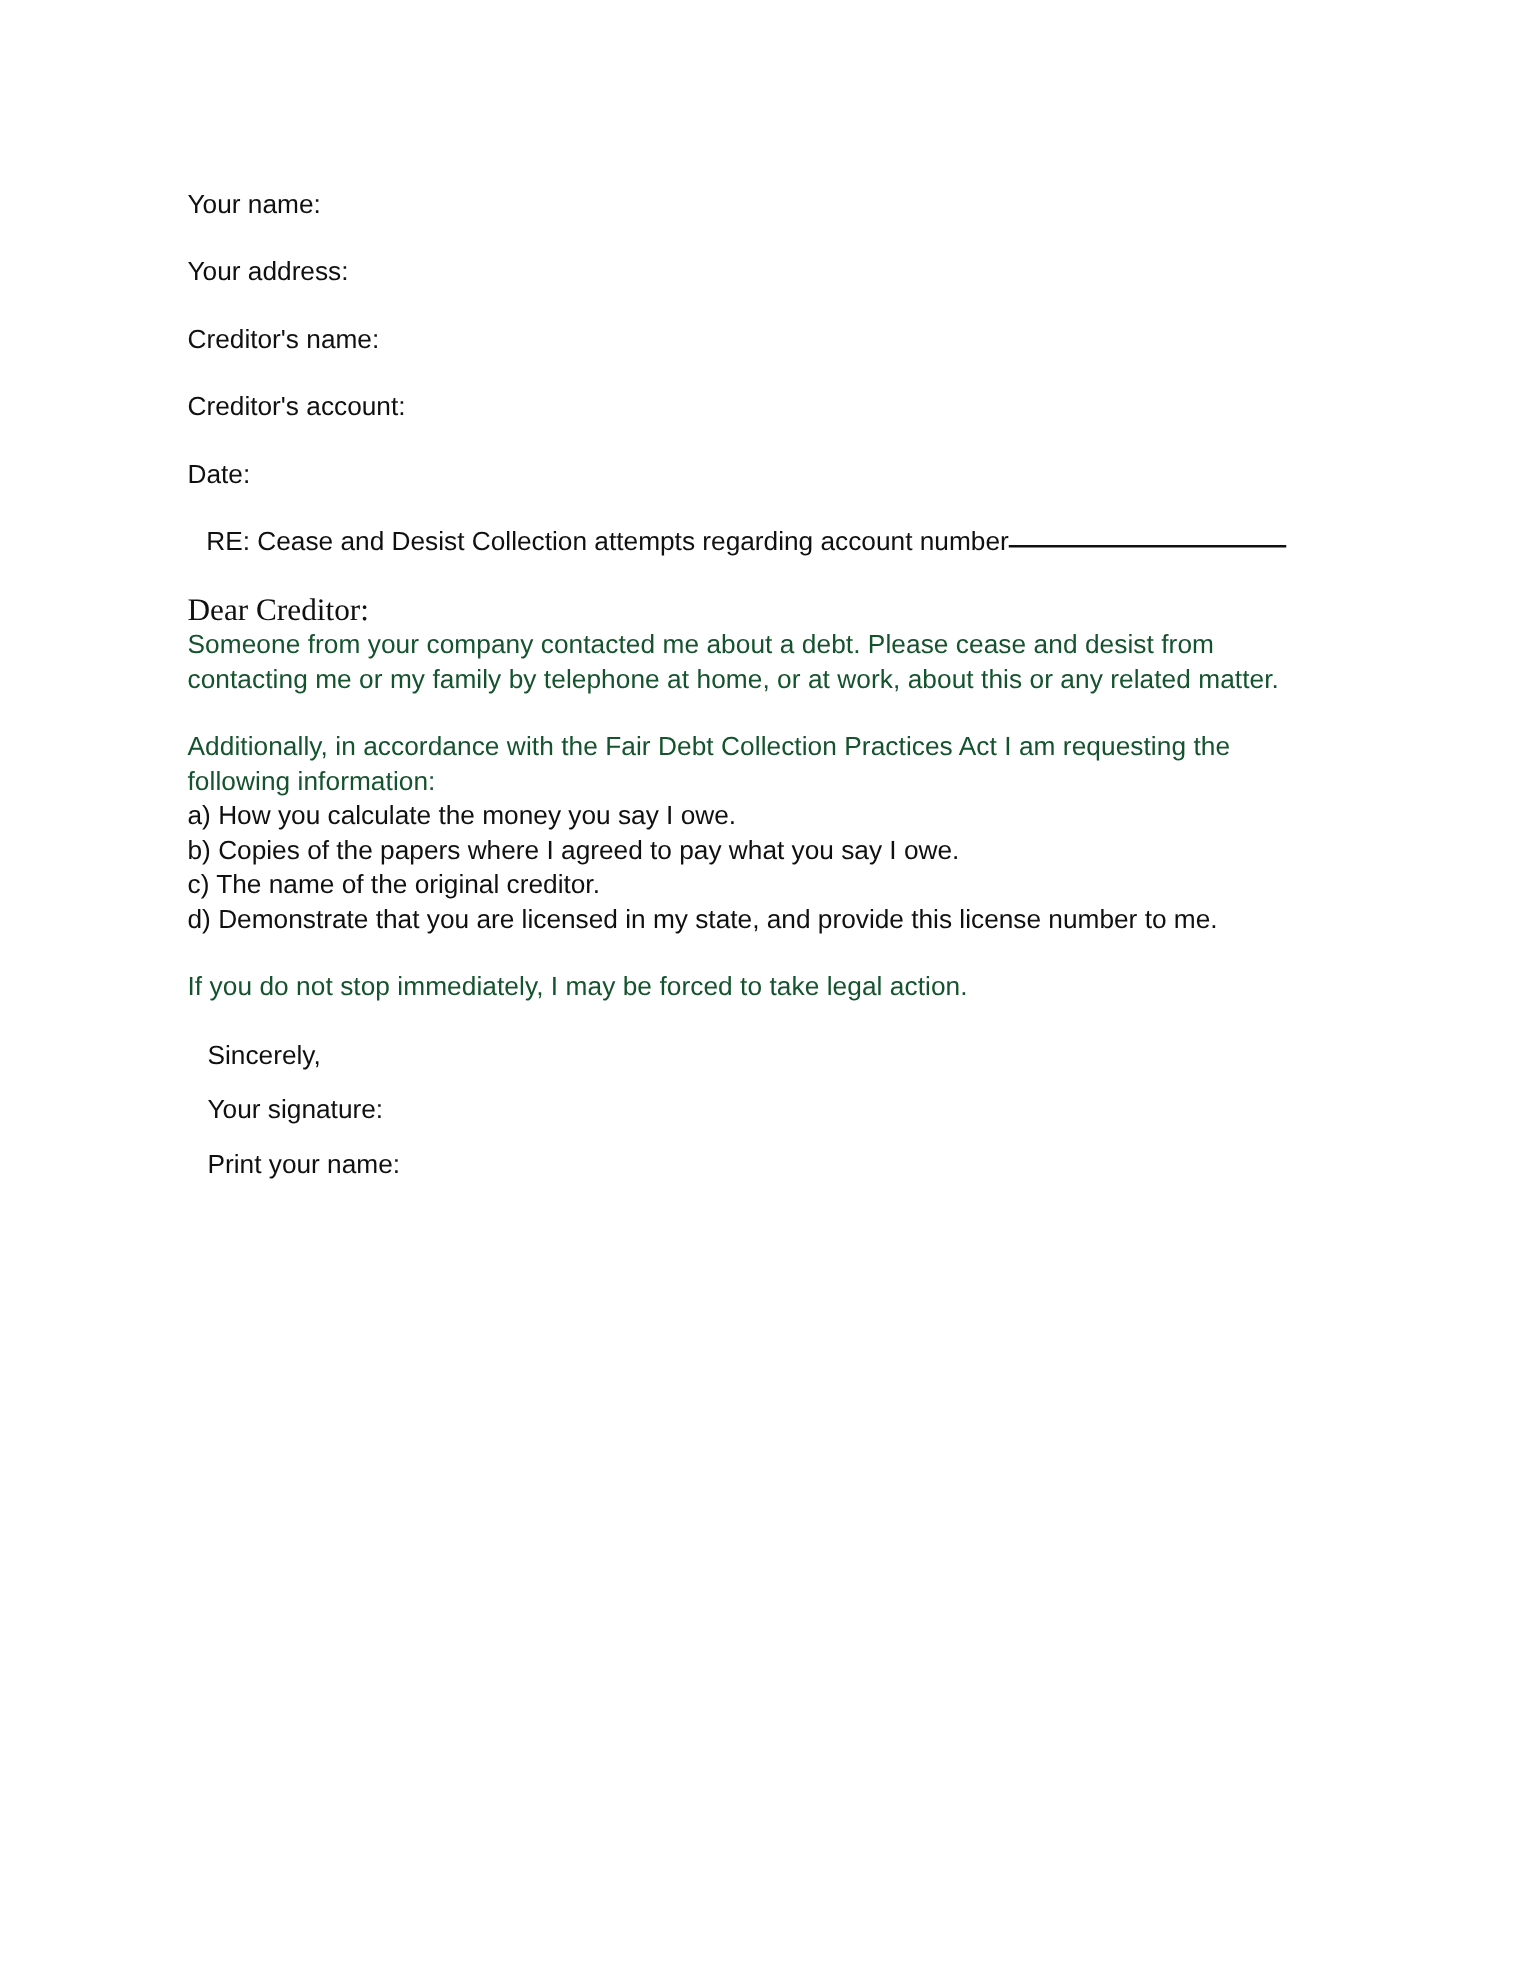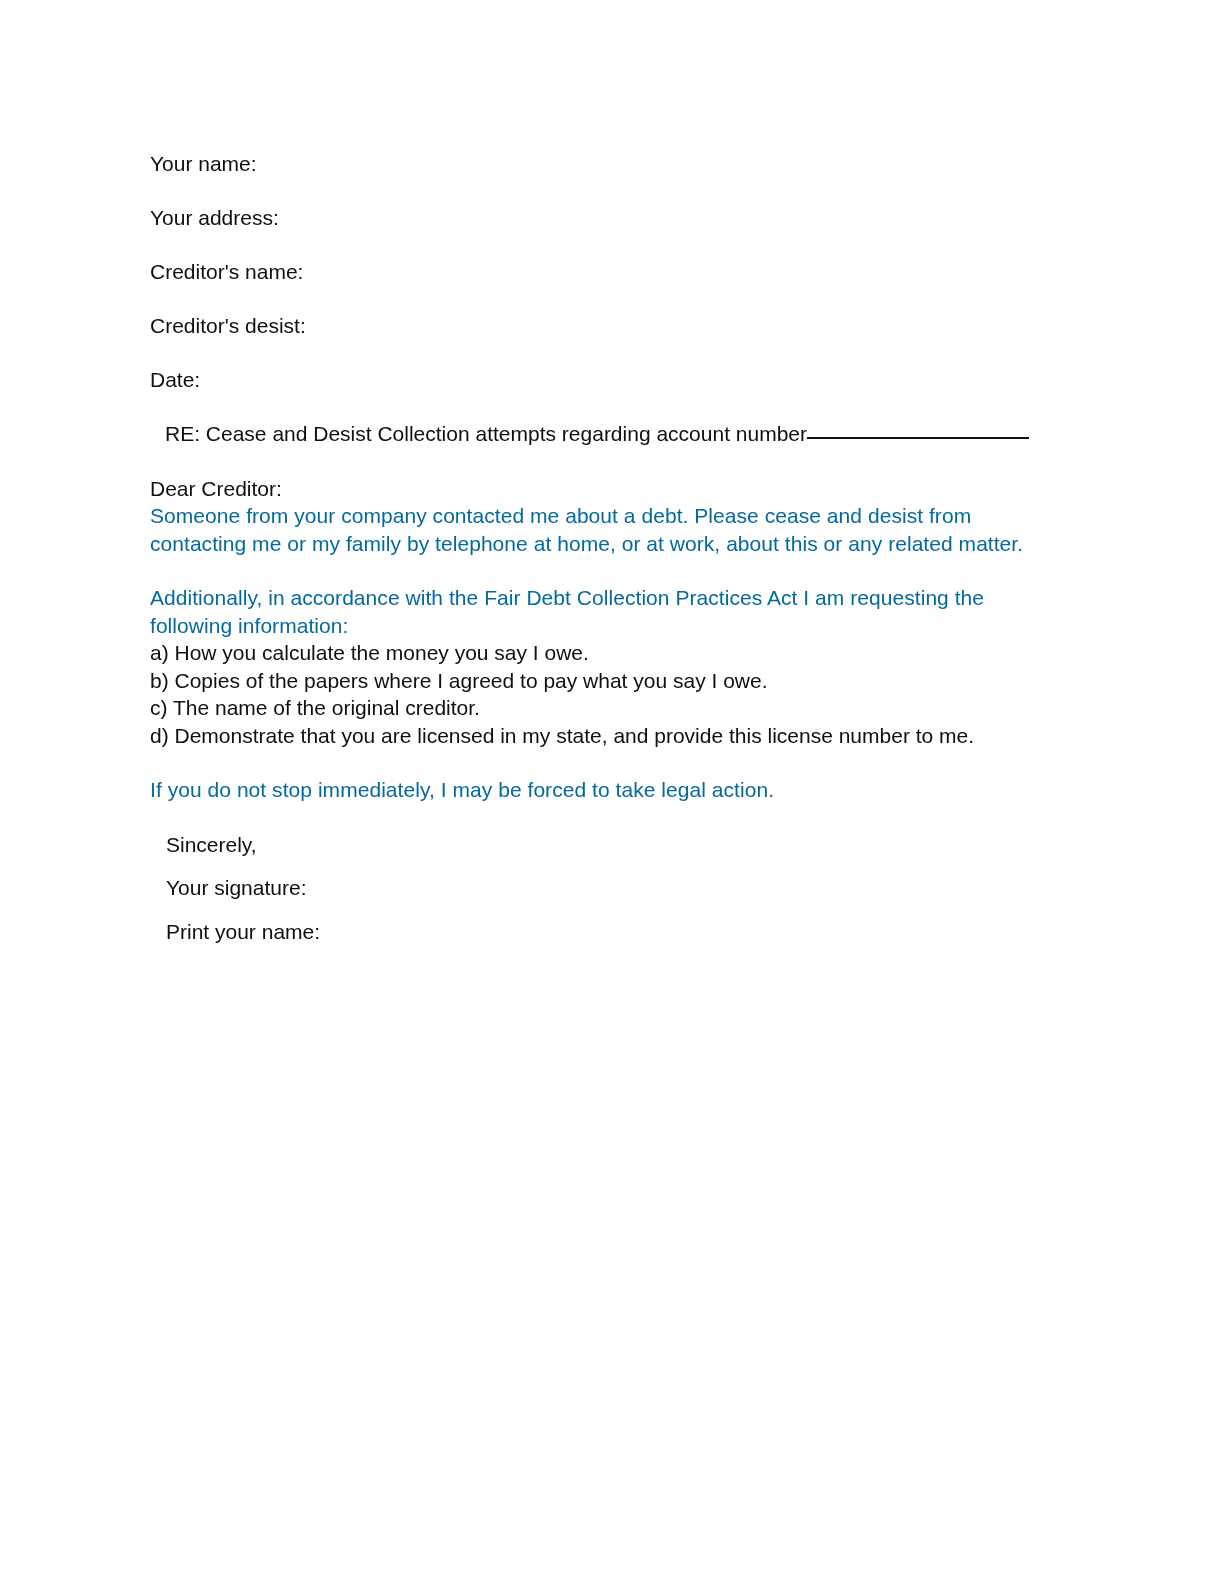--- a/index.html
+++ b/index.html
@@ -25,21 +25,21 @@
     position: absolute;
     left: 150px;
     top: 150px;
     width: 915px;
   }
   .line,
   .para {
     font-size: 21px;
     line-height: 27.5px;
     letter-spacing: 0.05px;
-    color: #0369a1;
+    color: #14532d;
     white-space: pre-wrap;
   }
   
   .field-line {
     font-size: 21px;
     line-height: 27.5px;
     margin: 0 0 26.5px 0;
     color: #101010;
   }
   .block {
@@ -58,24 +58,25 @@
     color: #101010;
   }
   .blank-fill {
     display: inline-block;
     width: 222px;
     border-bottom: 2px solid #101010;
     vertical-align: 2px;
     margin-left: 0;
   }
   .salutation {
-    font-size: 21px;
+    font-size: 25px;
     line-height: 27.5px;
     margin: 0;
     color: #101010;
+    font-family: Liberation Serif, serif;
   }
   .list-item {
     font-size: 21px;
     line-height: 27.5px;
     margin: 0;
     color: #101010;
   }
   .closing-line {
     font-size: 21px;
     line-height: 27.5px;
@@ -86,21 +87,21 @@
 </head>
 <body>
 
 <div class="page">
   <div class="letter">
 
     <div>
       <div class="field-line">Your name:</div>
       <div class="field-line">Your address:</div>
       <div class="field-line">Creditor's name:</div>
-      <div class="field-line">Creditor's desist:</div>
+      <div class="field-line">Creditor's account:</div>
       <div class="field-line">Date:</div>
     </div>
 
     <div class="block">
       <div class="subject-line"><span>RE: Cease and Desist Collection attempts regarding account number</span><span class="blank-fill"></span></div>
     </div>
 
     <div class="block">
       <div class="salutation">Dear Creditor:</div>
       <div class="para">Someone from your company contacted me about a debt. Please cease and desist from contacting me or my family by telephone at home, or at work, about this or any related matter.</div>

